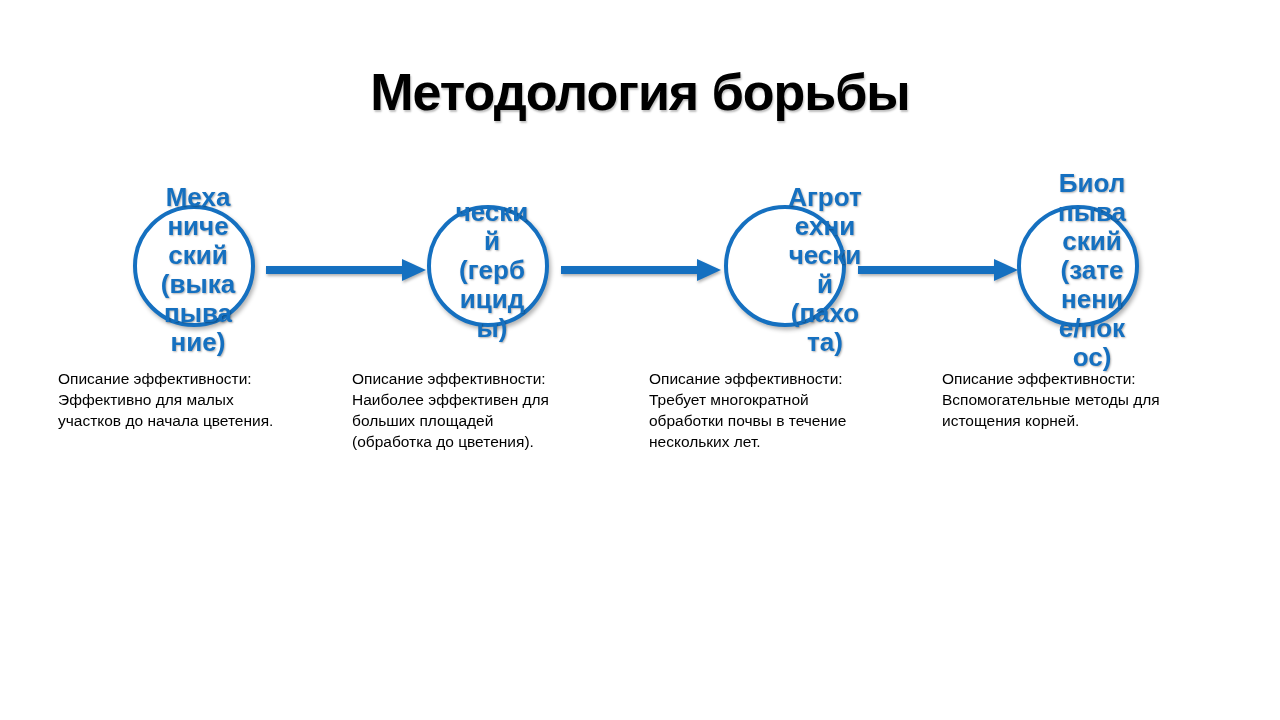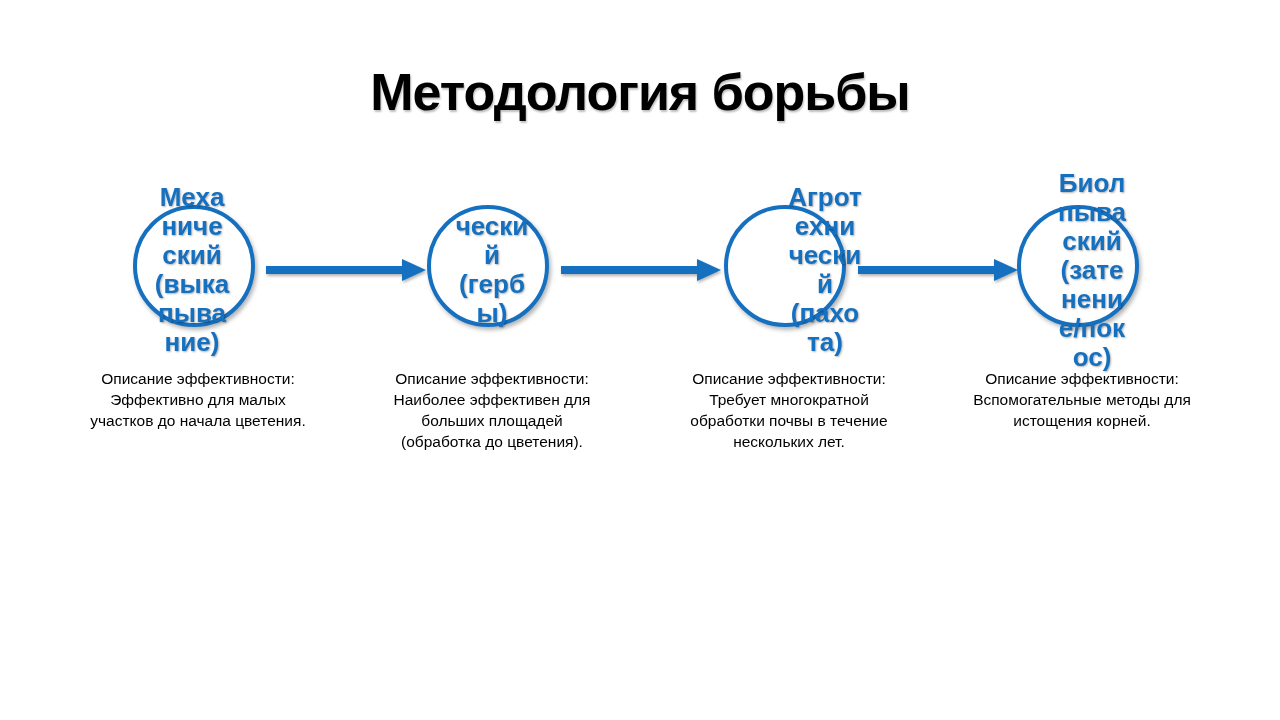--- a/index.html
+++ b/index.html
@@ -49,35 +49,34 @@
     font-size: 26px;
     font-weight: 700;
     line-height: 29px;
     z-index: 2;
     text-shadow: 1px 1px 2px rgba(0,0,0,0.30);
   }
   .desc {
     position: absolute;
     top: 368px;
     width: 280px;
-    text-align: center;
     color: var(--ink);
     font-size: 15.5px;
     line-height: 21px;
     z-index: 3;
   }
   .arrow {
     position: absolute;
     top: 256px;
     color: var(--accent);
     filter: drop-shadow(1px 2px 1.5px rgba(0,0,0,0.30));
     z-index: 0;
   }
   
-  .c0 .circle { left: 133px; }  .c0 .label { left: 107px; }  .c0 .desc { left: 58px; }
+  .c0 .circle { left: 133px; }  .c0 .label { left: 113px; }  .c0 .desc { left: 58px; }
   .c1 .circle { left: 427px; }  .c1 .label { left: 407px; }  .c1 .desc { left: 352px; }
   .c2 .circle { left: 724px; }  .c2 .label { left: 740px; }  .c2 .desc { left: 649px; }
   .c3 .circle { left: 1017px; } .c3 .label { left: 1007px; }  .c3 .desc { left: 942px; }
   .a0 { left: 266px; }
   .a1 { left: 561px; }
   .a2 { left: 858px; }
 </style>
 </head>
 <body>
 
@@ -101,20 +100,21 @@
         <div>участков до начала цветения.</div>
       </div>
   </div>
 
   <div class="col c1">
     <div class="circle"></div>
     <div class="label">
         <div>чески</div>
         <div>й</div>
         <div>(герб</div>
+        <div>ицид</div>
         <div>ы)</div>
       </div>
     <div class="desc">
         <div>Описание эффективности:</div>
         <div>Наиболее эффективен для</div>
         <div>больших площадей</div>
         <div>(обработка до цветения).</div>
       </div>
   </div>
 

